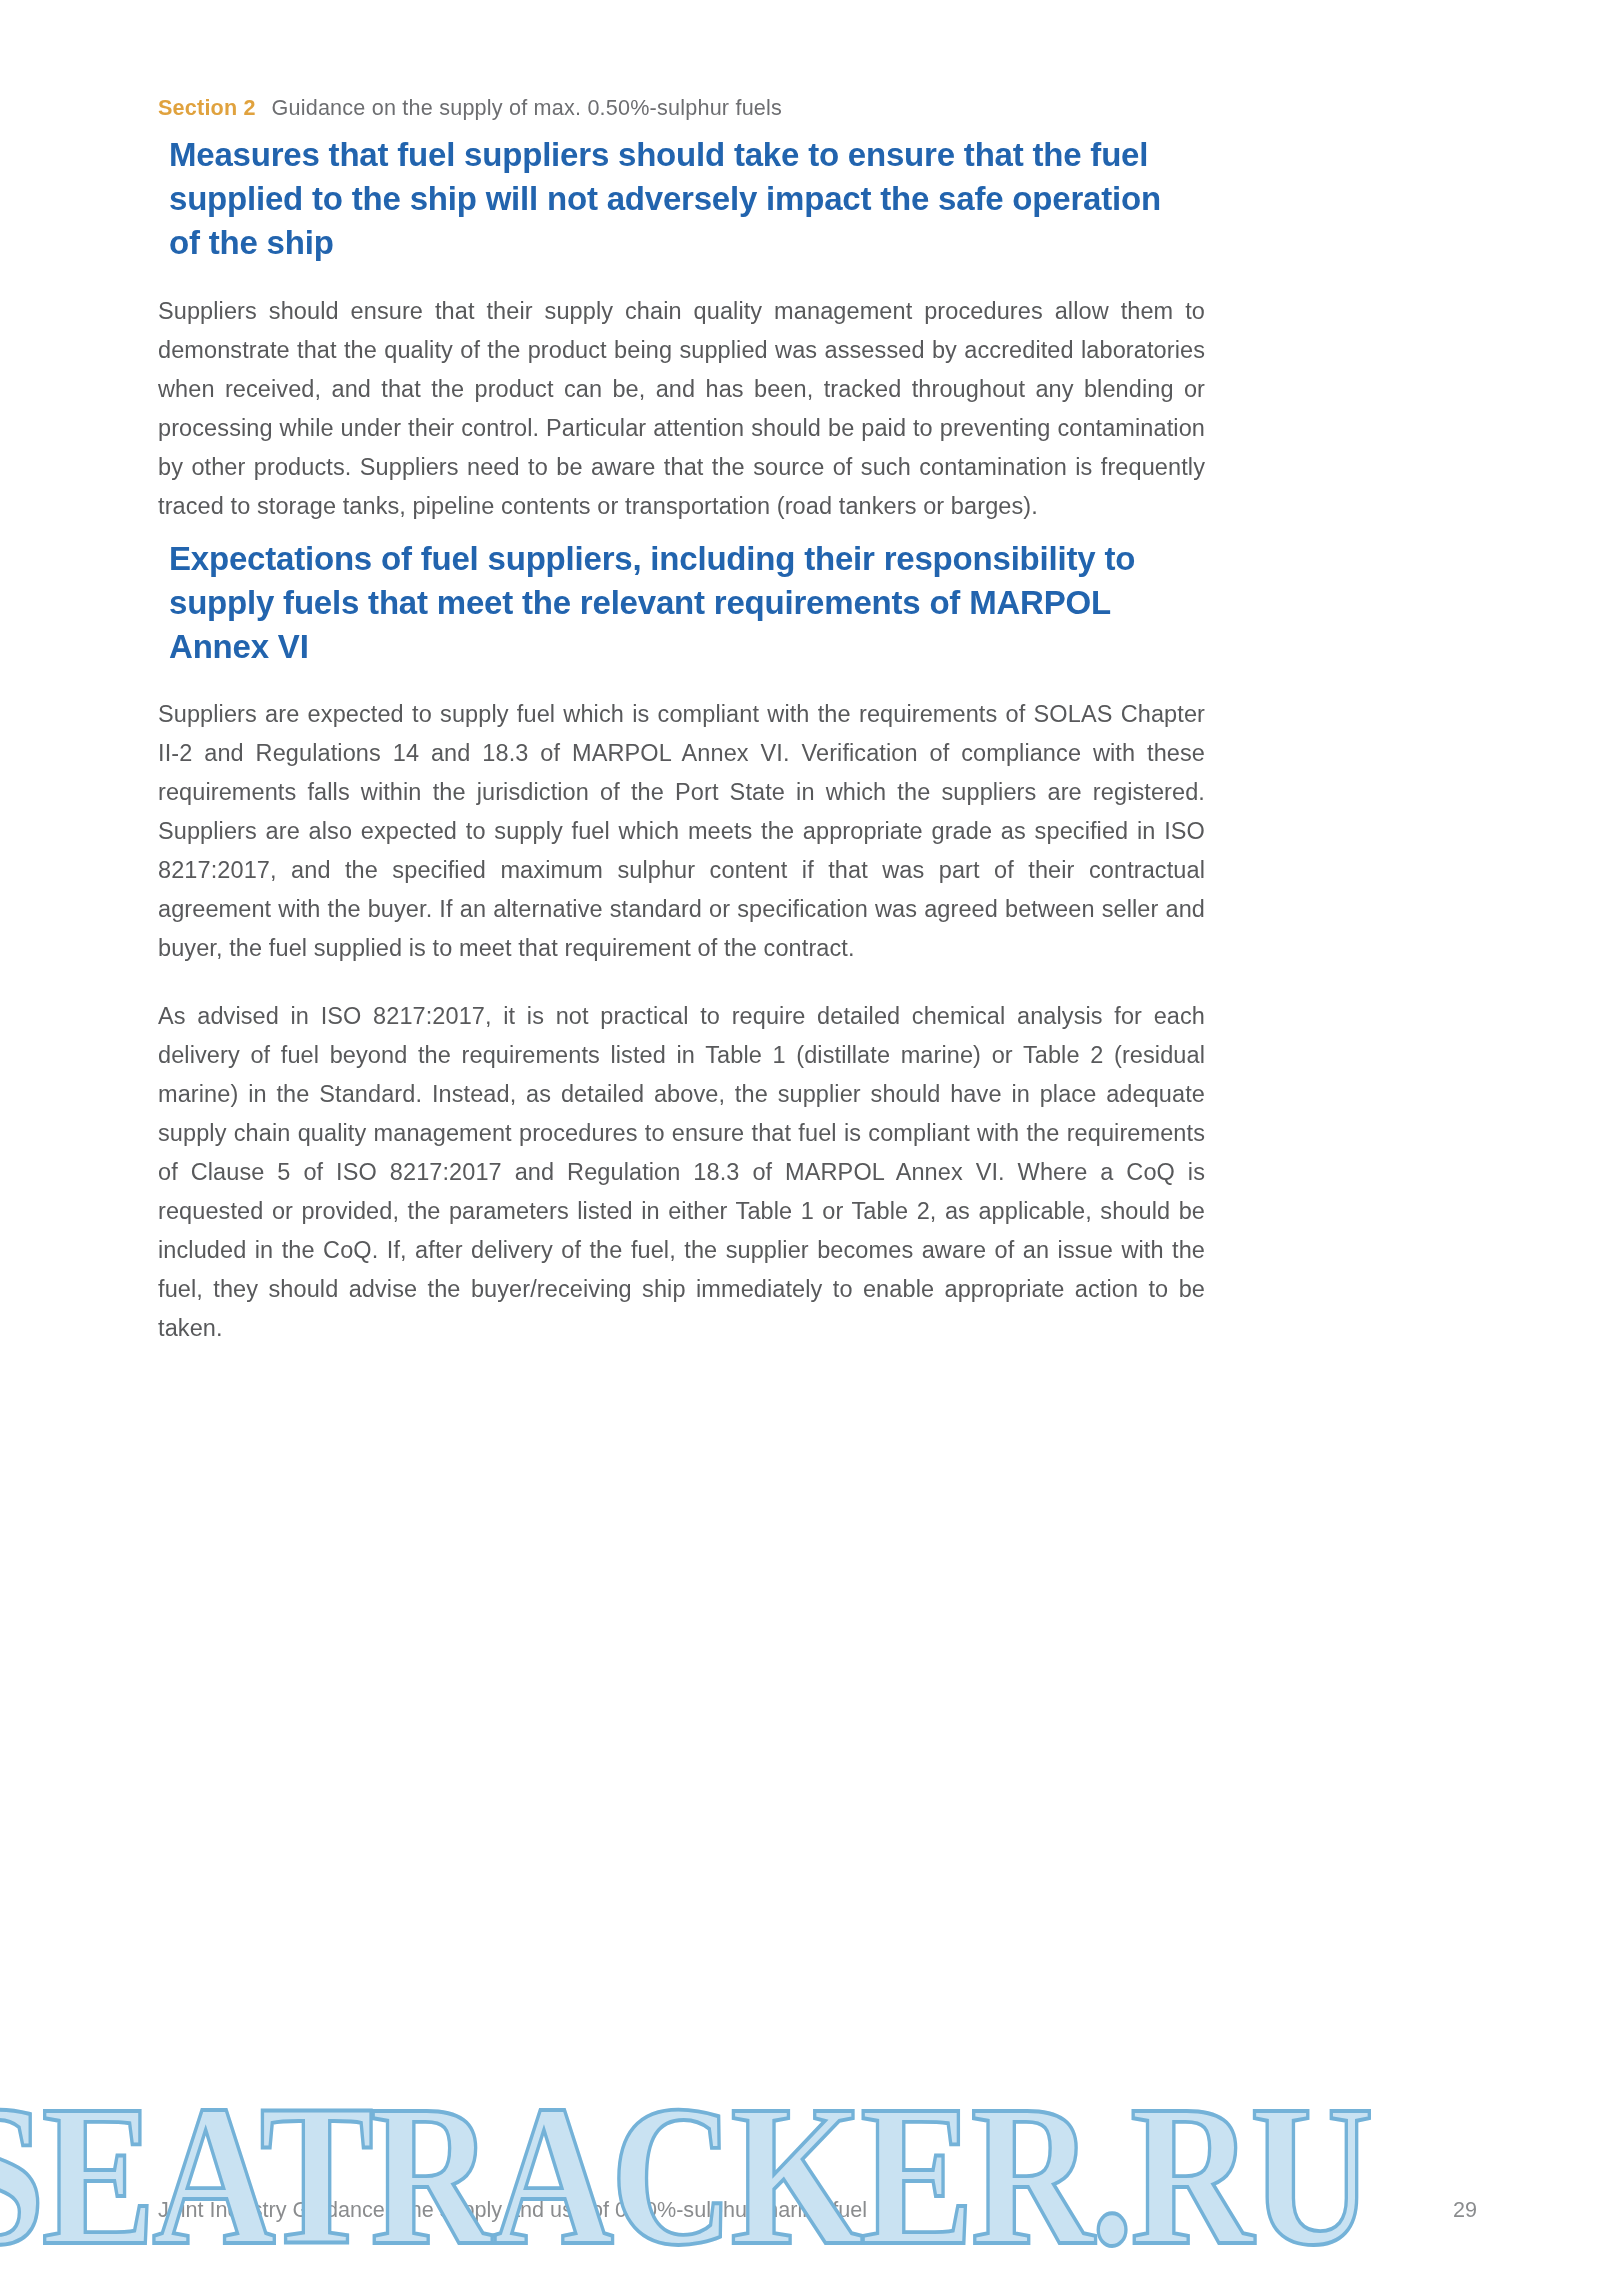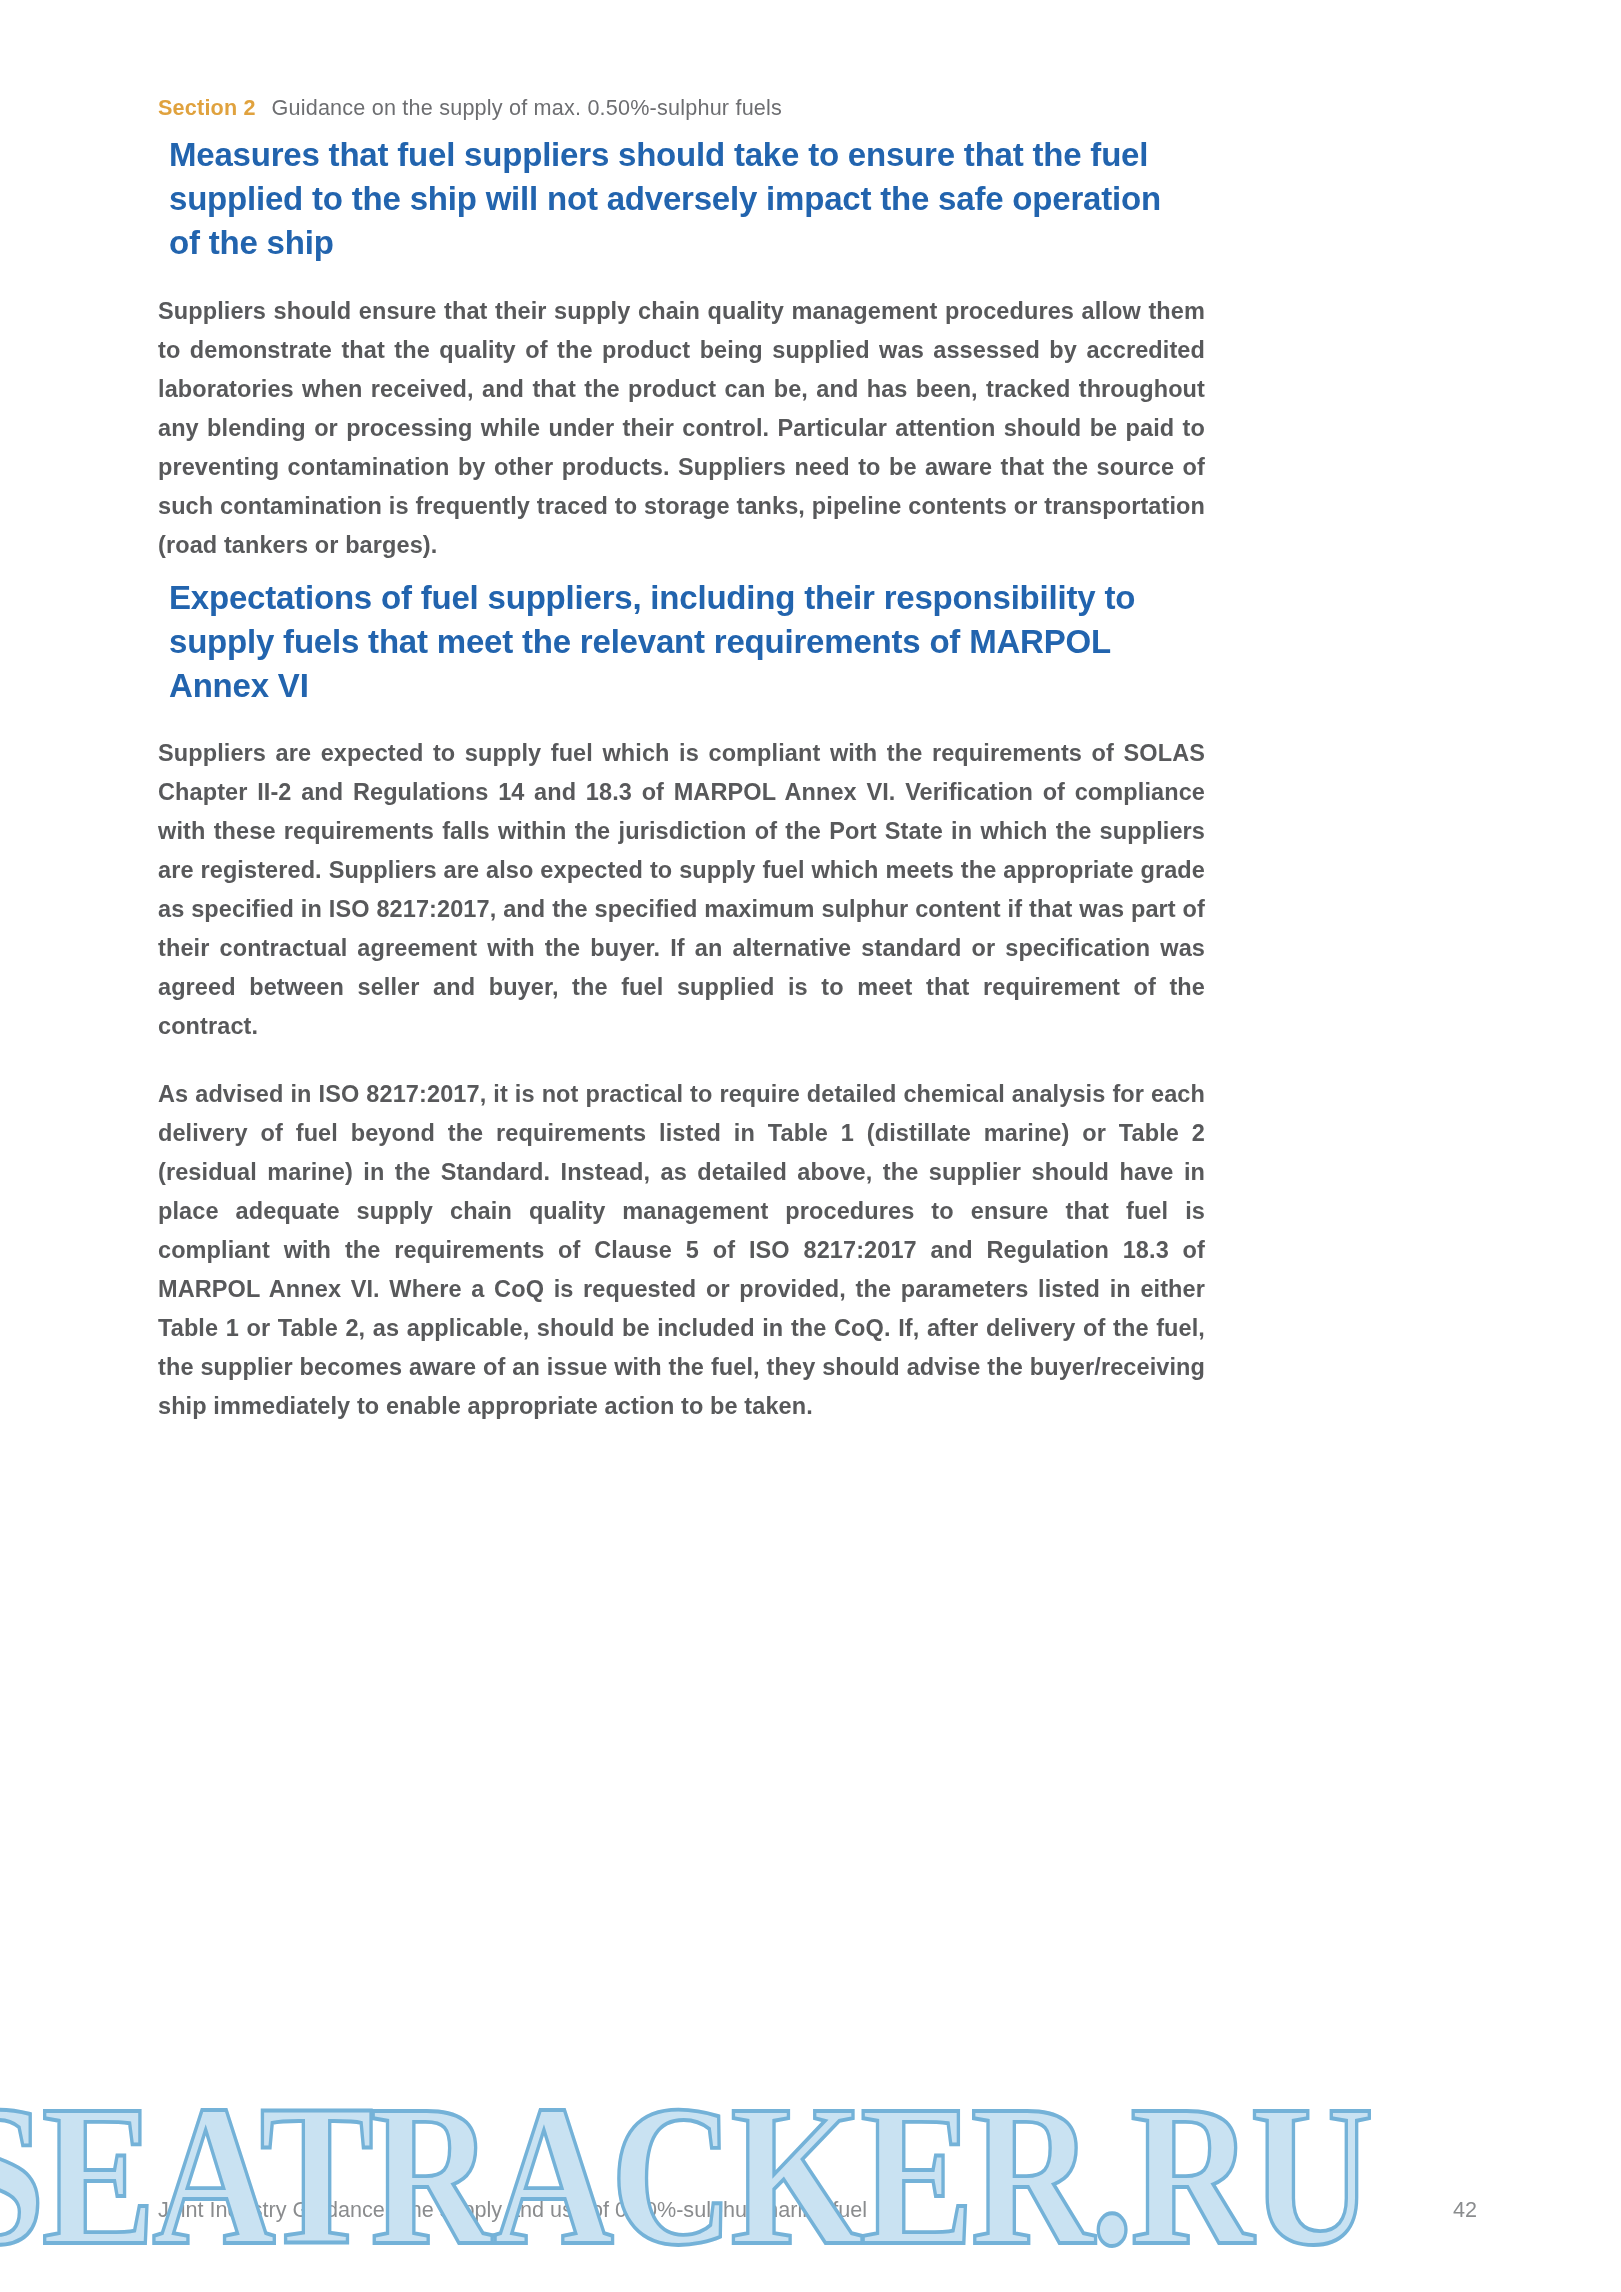--- a/index.html
+++ b/index.html
@@ -44,21 +44,20 @@
   .h1-first  { margin-top: 172px; }
   .h1-second { margin-top: 56px; }
 
   p.body-para {
     font-size: 23.5px;
     line-height: 39px;
     color: var(--body-gray, #58595b);
     text-align: justify;
     margin: 26.5px 0 0 0;
     letter-spacing: 0.1px;
-    font-weight: bold;
   }
   p.body-para + p.body-para { margin-top: 29px; }
 
   .footer-text {
     position: absolute;
     left: 158px;
     top: 2197px;
     font-size: 21.6px;
     color: var(--footer-gray, #8a8c8e);
     z-index: 1;
@@ -123,21 +122,21 @@
     <h1 class="blue-heading h1-second">Expectations of fuel suppliers, including their responsibility to supply fuels that meet the relevant requirements of MARPOL Annex VI</h1>
 
     <p class="body-para">Suppliers are expected to supply fuel which is compliant with the requirements of SOLAS Chapter II-2 and Regulations 14 and 18.3 of MARPOL Annex VI. Verification of compliance with these requirements falls within the jurisdiction of the Port State in which the suppliers are registered. Suppliers are also expected to supply fuel which meets the appropriate grade as specified in ISO 8217:2017, and the specified maximum sulphur content if that was part of their contractual agreement with the buyer. If an alternative standard or specification was agreed between seller and buyer, the fuel supplied is to meet that requirement of the contract.</p>
 
     <p class="body-para">As advised in ISO 8217:2017, it is not practical to require detailed chemical analysis for each delivery of fuel beyond the requirements listed in Table 1 (distillate marine) or Table 2 (residual marine) in the Standard. Instead, as detailed above, the supplier should have in place adequate supply chain quality management procedures to ensure that fuel is compliant with the requirements of Clause 5 of ISO 8217:2017 and Regulation 18.3 of MARPOL Annex VI. Where a CoQ is requested or provided, the parameters listed in either Table 1 or Table 2, as applicable, should be included in the CoQ. If, after delivery of the fuel, the supplier becomes aware of an issue with the fuel, they should advise the buyer/receiving ship immediately to enable appropriate action to be taken.</p>
 
   </div>
 
   <div class="footer-text">Joint Industry Guidance: The supply and use of 0.50%-sulphur marine fuel</div>
 
-  <div class="page-number">42</div>
+  <div class="page-number">29</div>
 
   <div class="watermark">
     <div class="sun-wrap">
       <svg id="sun-svg" width="206" height="206" viewBox="0 0 210 210" xmlns="http://www.w3.org/2000/svg">
         <circle cx="105" cy="105" r="52" fill="var(--watermark-blue, #74b2d8)"></circle>
       <polygon points="166.6,98.0 166.6,112.0 207.0,105.0" fill="var(--watermark-blue, #74b2d8)"></polygon>
           <polygon points="165.8,117.4 161.4,130.7 202.0,136.5" fill="var(--watermark-blue, #74b2d8)"></polygon>
           <polygon points="159.0,135.5 150.7,146.9 187.5,165.0" fill="var(--watermark-blue, #74b2d8)"></polygon>
           <polygon points="146.9,150.7 135.5,159.0 165.0,187.5" fill="var(--watermark-blue, #74b2d8)"></polygon>
           <polygon points="130.7,161.4 117.4,165.8 136.5,202.0" fill="var(--watermark-blue, #74b2d8)"></polygon>

